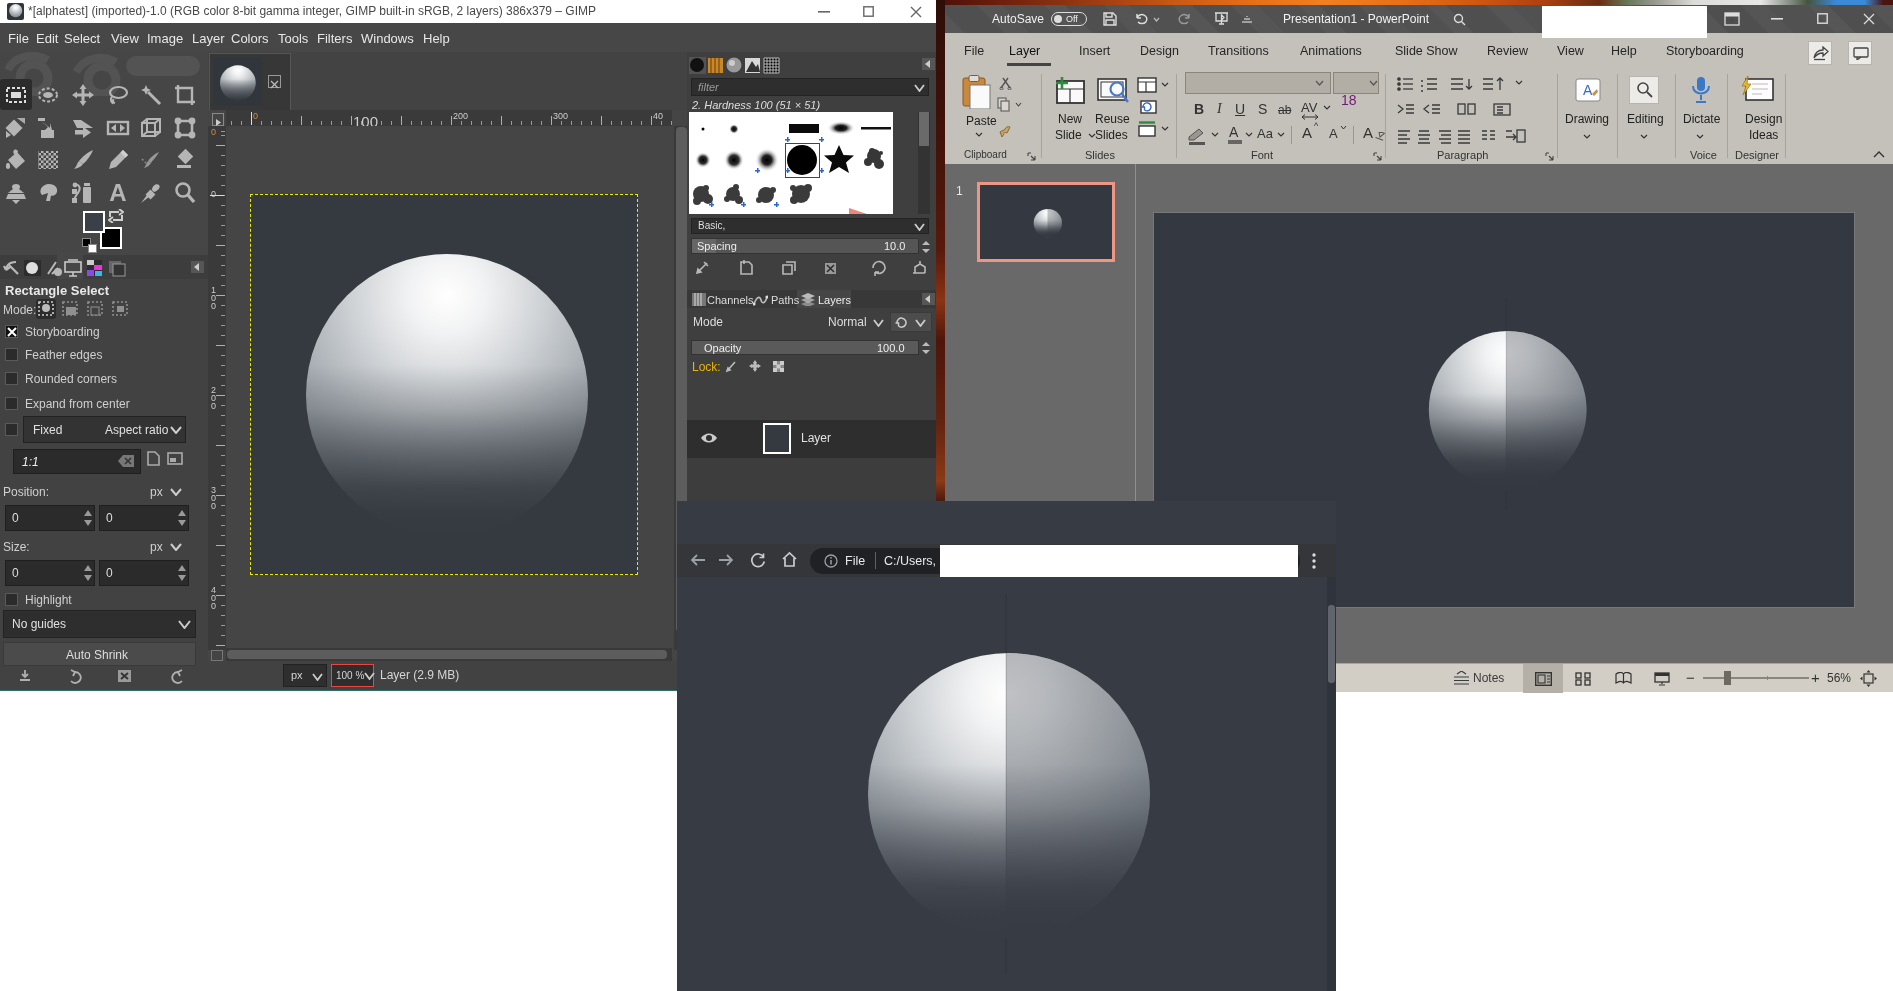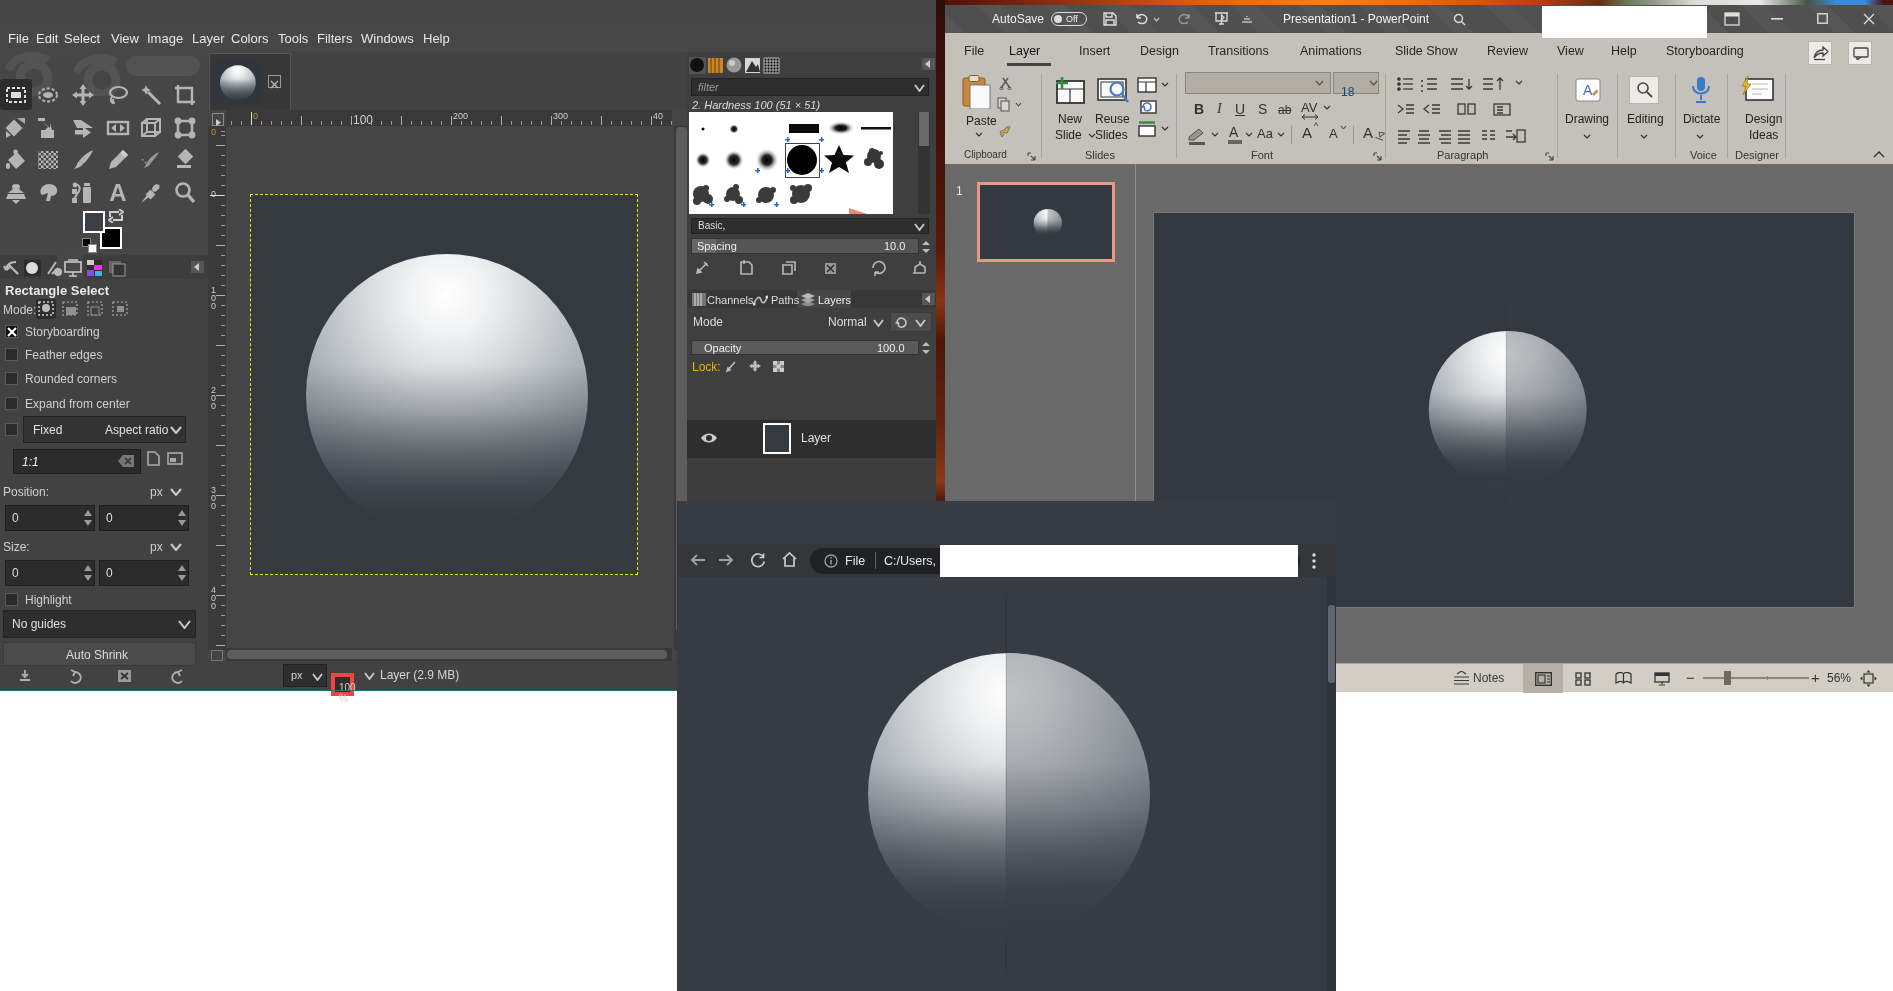--- a/index.html
+++ b/index.html
@@ -29,20 +29,35 @@
 
 #browser { position:absolute; left:677px; top:501px; width:659px; height:490px; background:#373b44; z-index:3; }
 </style>
 </head>
 <body>
 
 <div class="abs" style="left:945px;top:0;width:948px;height:5px;background:linear-gradient(90deg,#50100a 0%,#8a3010 12%,#c85814 24%,#e87018 33%,#f08020 40%,#e87018 48%,#d05810 56%,#b04010 63%,#6a2c12 69%,#687858 72%,#9a9a90 75%,#dcdcd8 79%,#e8e8e6 86%,#8a9288 89%,#45543f 91%,#3a8ad8 94%,#3a8ad8 97%,#4a1410 99%);"></div>
 <div class="abs" style="left:936px;top:0;width:9px;height:501px;background:linear-gradient(180deg,#2e0d08 0%,#421208 28%,#58190b 50%,#8a3414 60%,#4e150a 68%,#622210 84%,#8a3a16 96%,#4a1a0c 100%);"></div>
 
 <div id="gimp">
+  <div id="gimp-title">
+    <div class="abs" style="left:7px;top:3px;width:17px;height:17px;background:#30343c;border-radius:2px"><svg width="17" height="17" viewBox="0 0 386 379">
+          <circle cx="196" cy="170" r="150" fill="url(#sgx)"></circle>
+        </svg></div>
+    <svg class="abs" style="left:818px;top:11px" width="12" height="2" viewBox="0 0 12 2">
+        <rect width="12" height="1.6" fill="#666"></rect>
+      </svg>
+    <svg class="abs" style="left:863px;top:6px" width="11" height="11" viewBox="0 0 11 11">
+        <rect x="0.8" y="0.8" width="9.4" height="9.4" stroke="#666" stroke-width="1.4" fill="none"></rect>
+      </svg>
+    <svg class="abs" style="left:910px;top:6px" width="12" height="12" viewBox="0 0 12 12">
+        <path d="M1 1 L11 11 M11 1 L1 11" stroke="#666" stroke-width="1.4"></path>
+      </svg>
+    <span class="txt">*[alphatest] (imported)-1.0 (RGB color 8-bit gamma integer, GIMP built-in sRGB, 2 layers) 386x379 – GIMP</span>
+  </div>
   <div id="gimp-menu">
     <span style="left:8px">File</span>
       <span style="left:36px">Edit</span>
       <span style="left:64px">Select</span>
       <span style="left:111px">View</span>
       <span style="left:147px">Image</span>
       <span style="left:192px">Layer</span>
       <span style="left:231px">Colors</span>
       <span style="left:278px">Tools</span>
       <span style="left:317px">Filters</span>
@@ -433,21 +448,21 @@
 
     <div class="abs" style="left:4px;top:61px;width:12px;height:13px;border:1px solid #8a8a8a"><svg width="10" height="11" viewBox="0 0 10 11">
           <path d="M3 2 L8 5.5 L3 9 Z" fill="#ccc"></path>
         </svg></div>
 
     <div class="abs" style="left:18px;top:58px;width:446px;height:16px;background:#3a3a3a">
       <div class="abs" style="left:0;bottom:1px;width:446px;height:4px;background:repeating-linear-gradient(90deg,#9a9a9a 0 1px,transparent 1px 10px);background-position:5px 0"></div>
       <div class="abs" style="left:0;bottom:1px;width:446px;height:9px;background:repeating-linear-gradient(90deg,#b0b0b0 0 1px,transparent 1px 50px);background-position:25px 0"></div>
       <span class="abs" style="left:27px;top:1px;color:#cf8e3e;font-size:9px">0</span>
         <div class="abs" style="left:25px;top:2px;width:1px;height:13px;background:#ddd"></div>
-      <span class="abs" style="left:127px;top:3px;color:#ccc;font-size:12px">100</span>
+      <span class="abs" style="left:127px;top:3px;color:#ccc;font-size:15px">100</span>
       <span class="abs" style="left:227px;top:1px;color:#ccc;font-size:9px">200</span>
       <span class="abs" style="left:327px;top:1px;color:#ccc;font-size:9px">300</span>
       <span class="abs" style="left:427px;top:1px;color:#ccc;font-size:9px">40</span>
     </div>
 
     <div class="abs" style="left:0;top:74px;width:18px;height:524px;background:#3a3a3a">
       <div class="abs" style="right:1px;top:0;width:4px;height:524px;background:repeating-linear-gradient(180deg,#9a9a9a 0 1px,transparent 1px 10px);background-position:0 9px"></div>
       <div class="abs" style="right:1px;top:0;width:9px;height:524px;background:repeating-linear-gradient(180deg,#b0b0b0 0 1px,transparent 1px 50px);background-position:0 19px"></div>
       <div class="abs" style="left:3px;top:2px;color:#cf8e3e;font-size:9px;line-height:9px">0</div>
       <div class="abs" style="left:3px;top:64px;color:#ccc;font-size:9px;line-height:9px">0</div>
@@ -494,21 +509,21 @@
       <div class="abs" style="left:1px;top:2px;width:440px;height:9px;background:#5d5d5d;border-radius:4px"></div>
     </div>
 
     <div class="abs" style="left:0;top:609px;width:482px;height:30px;background:#424242;color:#d5d5d5;font-size:12px">
       <div class="abs" style="left:75px;top:3px;width:44px;height:23px;background:#2e2e2e;border:1px solid #222">
           <span class="abs" style="left:7px;top:4px;font-size:11px">px</span>
           <svg class="abs" style="left:28px;top:8px" width="11" height="8" viewBox="0 0 11 8">
             <path d="M1 1 L5.5 7 L10 1" stroke="#ccc" stroke-width="1.8" fill="none"></path>
           </svg>
         </div>
-      <div class="abs" style="left:123px;top:12px;width:23px;height:23px;background:#2e2e2e;border:4px solid #ef4444">
+      <div class="abs" style="left:123px;top:3px;width:43px;height:23px;background:#2e2e2e;border:1px solid #ef4444">
           <span class="abs" style="left:4px;top:5px;font-size:10px">100 %</span>
         </div>
       <svg class="abs" style="left:156px;top:11px" width="11" height="8" viewBox="0 0 11 8">
           <path d="M1 1 L5.5 7 L10 1" stroke="#ccc" stroke-width="1.8" fill="none"></path>
         </svg>
       <span class="abs" style="left:172px;top:7px">Layer (2.9 MB)</span>
     </div>
   </div>
   <div id="gright">
 
@@ -892,21 +907,21 @@
     <svg class="abs" style="left:216px;top:58px" width="8" height="5" viewBox="0 0 8 5">
         <path d="M1 1 L4 4 L7 1" stroke="#333" stroke-width="1.2" fill="none"></path>
       </svg>
     <span class="abs" style="left:140px;top:81px;color:#333;font-size:11px">Slides</span>
 
     <div class="abs" style="left:240px;top:4px;width:146px;height:22px;background:#b2aea6;border:1px solid #8a867e"></div>
     <svg class="abs" style="left:370px;top:12px" width="9" height="6" viewBox="0 0 9 6">
         <path d="M1 1 L4.5 5 L8 1" stroke="#555" stroke-width="1.2" fill="none"></path>
       </svg>
     <div class="abs" style="left:388px;top:4px;width:46px;height:22px;background:#b2aea6;border:1px solid #8a867e">
-        <span class="abs" style="left:7px;top:12px;color:#0c4a6e;font-size:12px">18</span>
+        <span class="abs" style="left:7px;top:19px;color:#701a75;font-size:14px">18</span>
       </div>
     <svg class="abs" style="left:424px;top:12px" width="9" height="6" viewBox="0 0 9 6">
         <path d="M1 1 L4.5 5 L8 1" stroke="#555" stroke-width="1.2" fill="none"></path>
       </svg>
     <span class="abs" style="left:249px;top:33px;color:#333;font-size:14px;font-weight:bold">B</span>
     <span class="abs" style="left:272px;top:33px;color:#333;font-size:14px;font-style:italic;font-family:'Liberation Serif',serif">I</span>
     <span class="abs" style="left:290px;top:33px;color:#333;font-size:14px;text-decoration:underline">U</span>
     <span class="abs" style="left:313px;top:33px;color:#333;font-size:14px">S</span>
     <span class="abs" style="left:333px;top:35px;color:#333;font-size:12px;text-decoration:line-through">ab</span>
     <span class="abs" style="left:356px;top:32px;color:#333;font-size:13px">AV</span>

